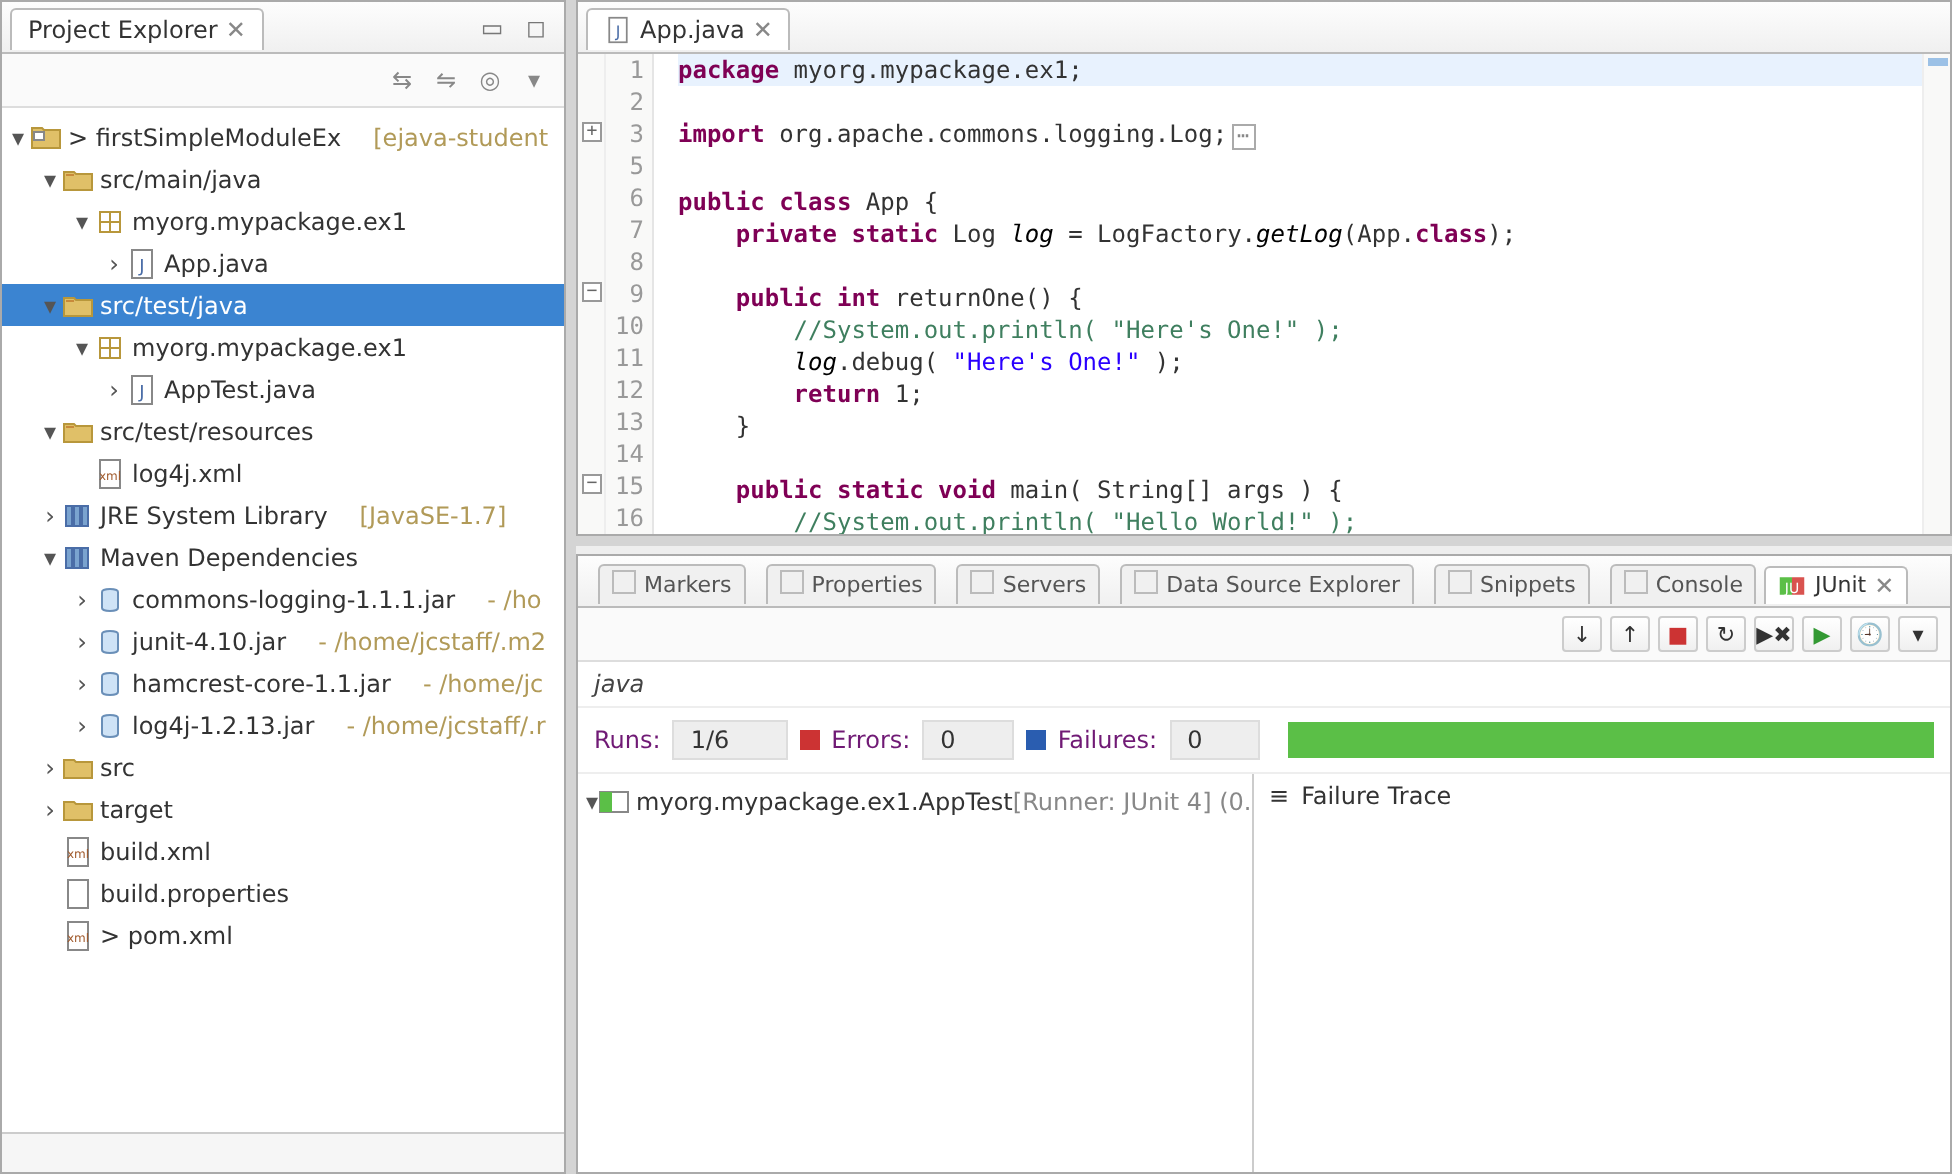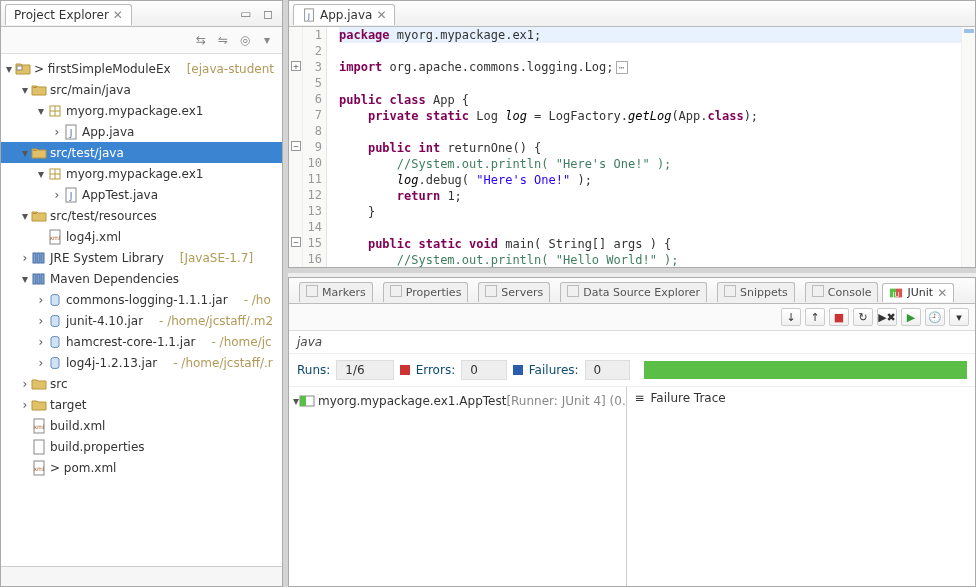--- a/index.html
+++ b/index.html
@@ -46,21 +46,21 @@
   .hl-line { background:#e8f2fe; display:inline-block; width:100%;}
 
   
   .bottom { flex: 0 0 310px; border:1px solid #aaa; background:#fff; margin-top:4px; display:flex; flex-direction:column; min-height:0;}
   .view-tabs.small .tab { font-size:11px; padding:2px 6px; margin-top:3px;}
   .view-tabs.small .tab.inactive { background:#f0f0f0; color:#555;margin-left:10px;}
   .junit-toolbar { display:flex; justify-content:flex-end; gap:4px; padding:4px 6px; border-bottom:1px solid #ddd; background:#fafafa;}
   .junit-toolbar span { width:20px;height:18px; display:inline-flex;align-items:center;justify-content:center; border:1px solid #ccc; border-radius:2px; background:linear-gradient(#fff,#f0f0f0); font-size:11px;}
   .junit-label { padding:4px 8px; color:#444; font-style:italic; border-bottom:1px solid #eee;}
   .counters { display:flex; align-items:center; gap:6px; padding:6px 8px; border-bottom:1px solid #eee;}
-  .counters .lbl2 { color:#0c4a6e; }
+  .counters .lbl2 { color:#701a75; }
   .counters .box { background:#eee; padding:2px 28px 2px 8px; border:1px solid #ddd;}
   .counters .sq { width:10px;height:10px; display:inline-block; }
   .progress { flex:1; height:18px; background:#5bbf47; margin-left:8px;}
   .junit-body { flex:1; display:flex; min-height:0;}
   .junit-tree { flex:1; overflow:auto; padding:4px 2px; border-right:1px solid #ccc;}
   .junit-tree .tree-item { height:20px; }
   .junit-trace { flex:1; padding:4px 8px; }
   .junit-trace-hdr { display:flex; align-items:center; gap:6px; padding:0 0 6px 0; }
   .jtime { color:#888; }
   .hsash { height:5px; background:#d4d4d4; cursor:row-resize; width:100%;}

